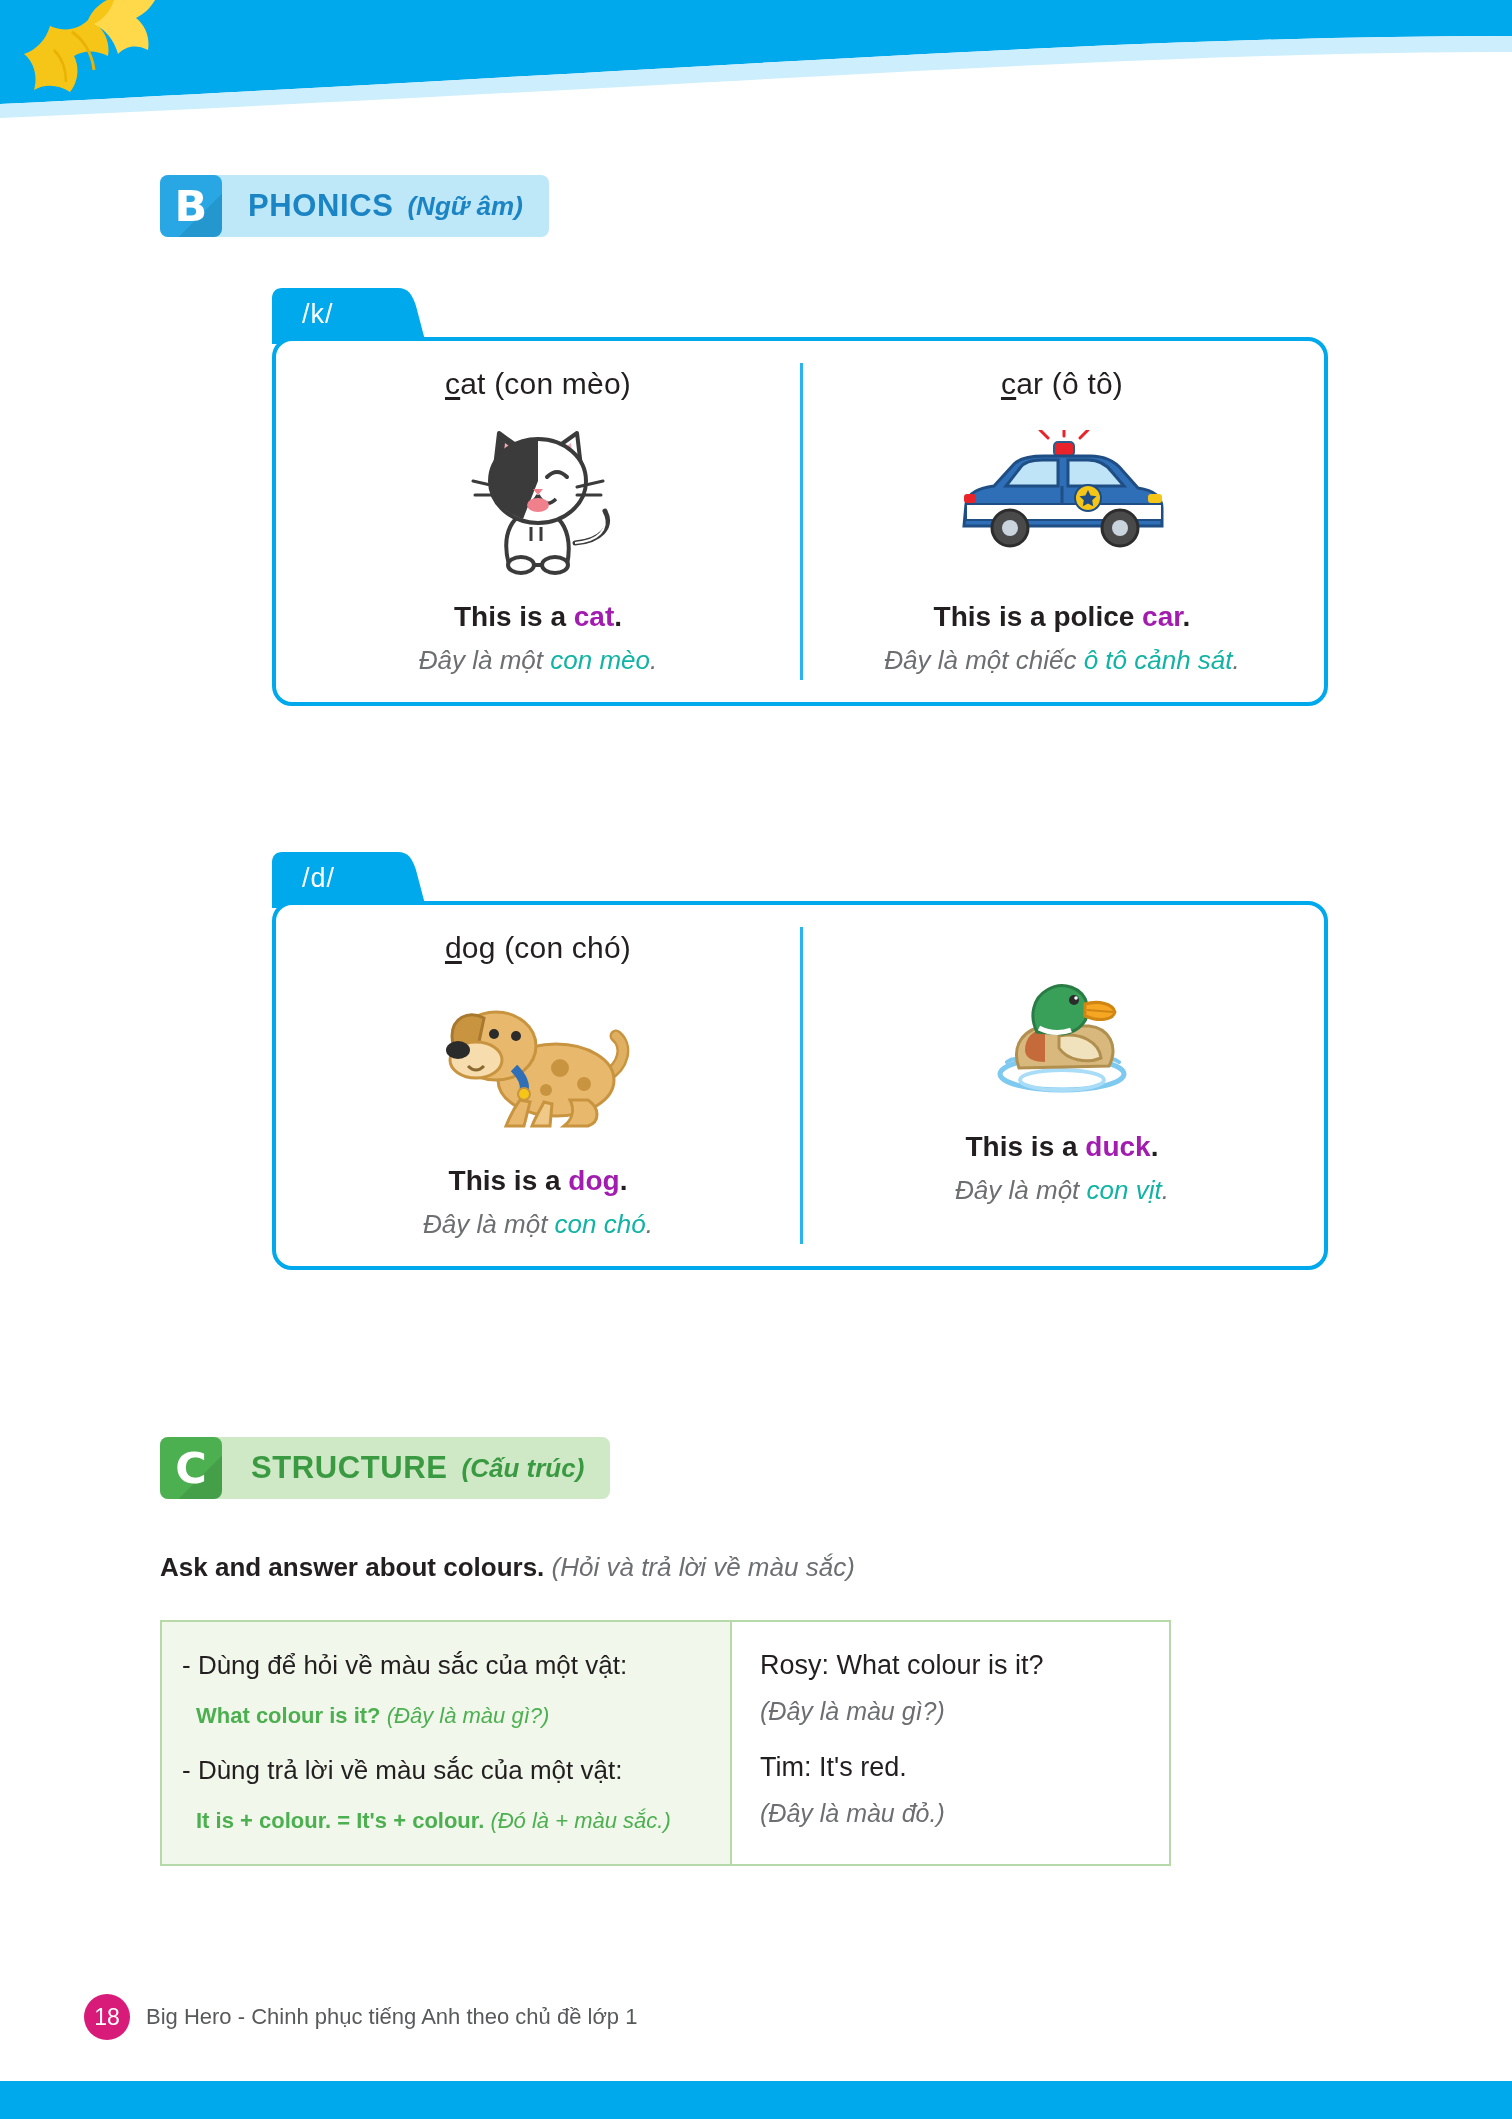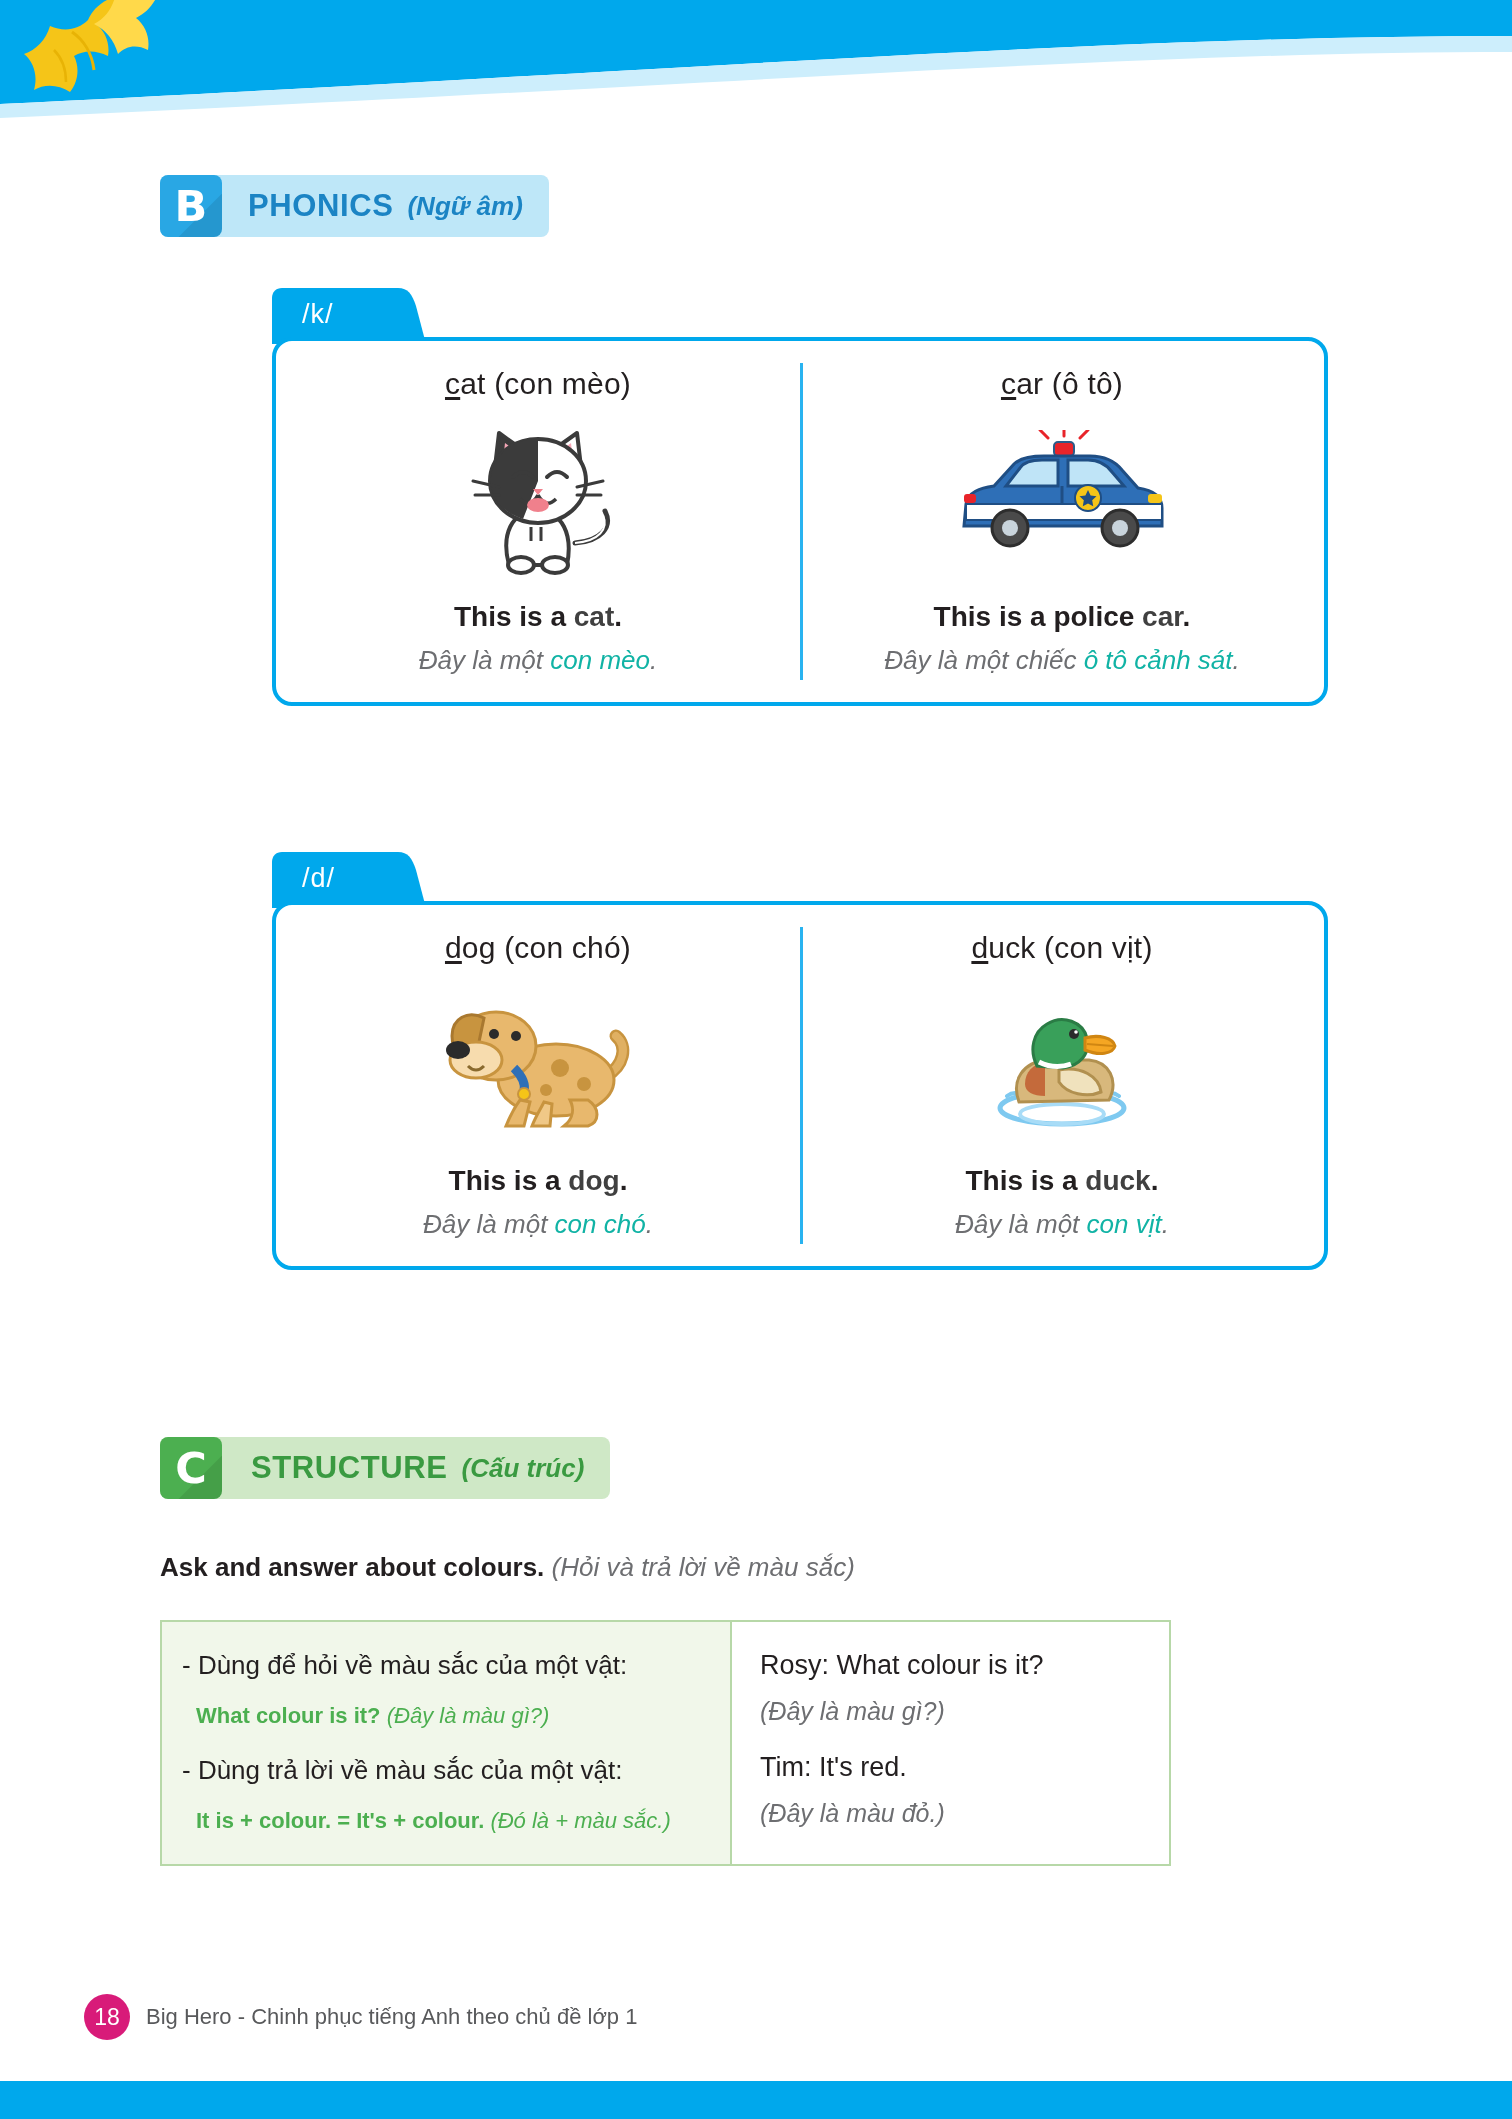--- a/index.html
+++ b/index.html
@@ -88,21 +88,21 @@
     width: 3px; background: #29b3f0;
   }
   .word-line {
     font-size: 30px; color: #231f20; letter-spacing: 0.2px;
   }
   .word-line u { text-decoration: underline; text-underline-offset: 3px; }
   .pic { height: 170px; display: flex; align-items: center; justify-content: center; margin: 14px 0 16px; }
   .sent-en {
     font-size: 28px; font-weight: bold; color: #231f20; margin-bottom: 12px;
   }
-  .sent-en .hl { color: #404040; }
+  .sent-en .hl { color: #a21caf; }
   .sent-vi {
     font-size: 26px; font-style: italic; color: #6d6e71;
   }
   .sent-vi .hl { color: #11b3a5; }
 
   
   .struct-lead {
     position: absolute; font-size: 26px; color: #231f20;
   }
   .struct-lead b { font-weight: bold; }
@@ -316,23 +316,20 @@
         </div>
         <div class="sent-en">
           <span>This is a </span><span class="hl">dog</span><span>.</span>
         </div>
         <div class="sent-vi">
           <span>Đây là một </span><span class="hl">con chó</span><span>.</span>
         </div>
       </div>
 
       <div class="card-col">
-        <div class="word-line">
-          <u>d</u><span>uck (con vịt)</span>
-        </div>
         <div class="pic">
           <svg width="190" height="160" viewBox="0 0 190 160">
 
             <ellipse cx="95" cy="124" rx="62" ry="16" fill="none" stroke="#7ec9f0" stroke-width="5"></ellipse>
             <ellipse cx="95" cy="130" rx="42" ry="10" fill="none" stroke="#a8dcf7" stroke-width="4"></ellipse>
             <path d="M40,112 q8,-6 16,0 M136,112 q8,-6 16,0" stroke="#7ec9f0" stroke-width="4" fill="none" stroke-linecap="round"></path>
 
             <path d="M52,118 C44,96 56,78 80,76 L122,76 C142,78 152,96 142,116 Z" fill="#d8b87c" stroke="#b1904f" stroke-width="3"></path>
 
             <path d="M92,86 C114,82 132,92 134,108 C120,114 100,110 92,98 Z" fill="#f0e2bd" stroke="#b1904f" stroke-width="3"></path>

